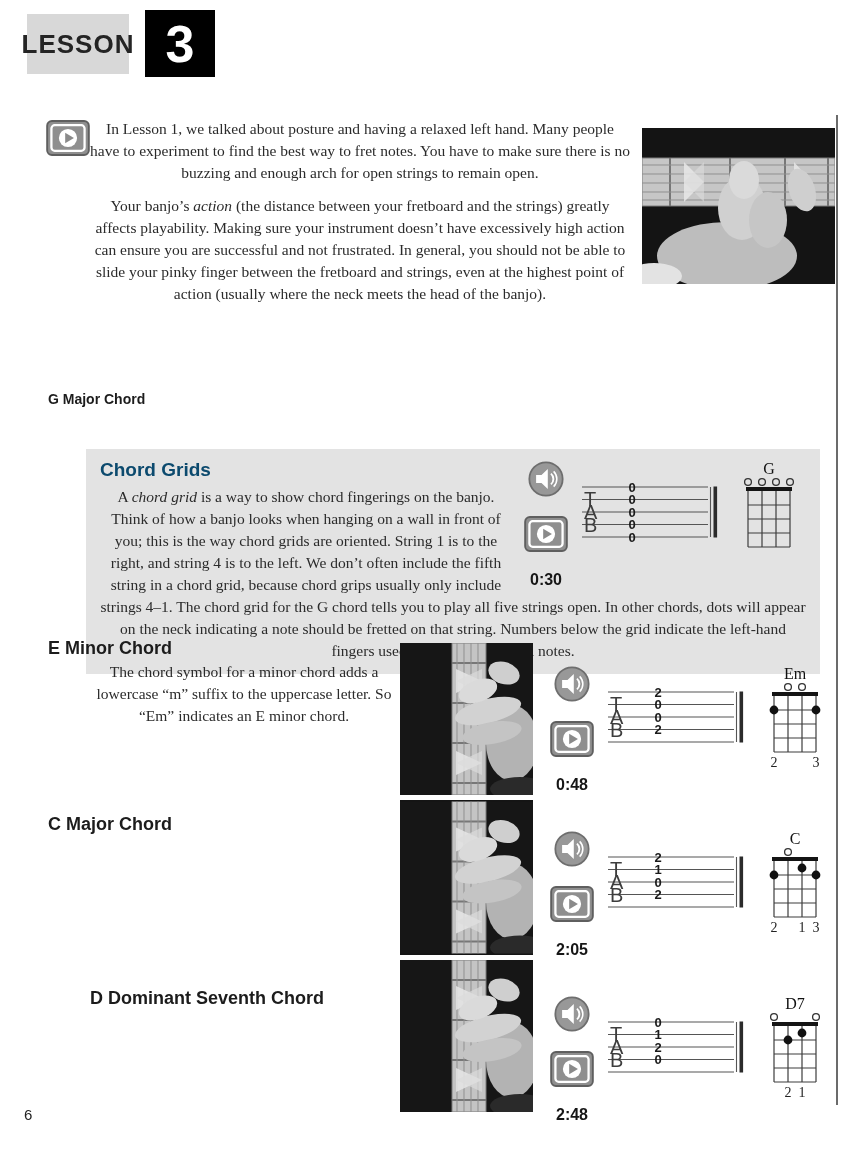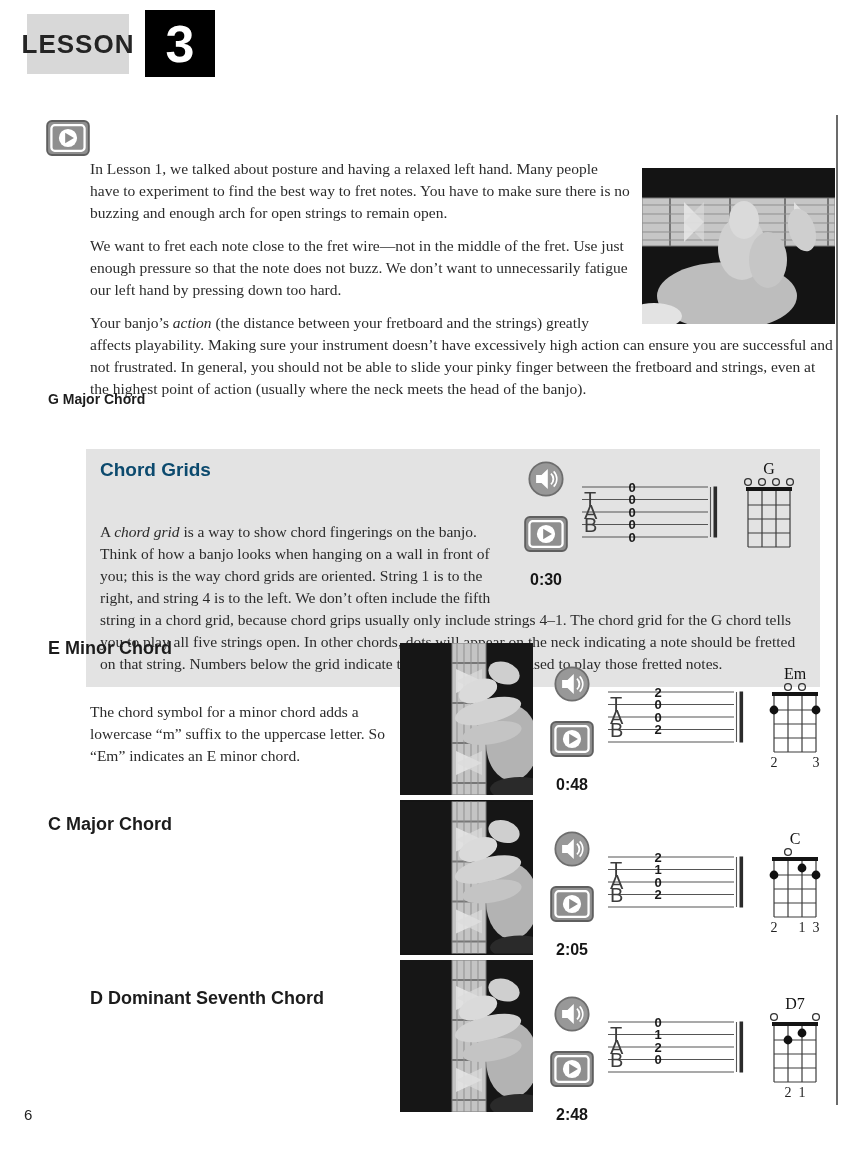--- a/index.html
+++ b/index.html
@@ -7,21 +7,21 @@
         font-family:"Liberation Serif","DejaVu Serif",serif;color:#2b2b2b;}
   
   .lesson-badge{position:absolute;left:27px;top:14px;width:102px;height:60px;background:#d8d8d8;
                 display:flex;align-items:center;justify-content:center;}
   .lesson-badge span{font-family:"Liberation Sans",sans-serif;font-weight:700;font-size:26px;
                      letter-spacing:1px;color:#242424;}
   .lesson-number{position:absolute;left:145px;top:10px;width:70px;height:67px;background:#000;
                  display:flex;align-items:center;justify-content:center;}
   .lesson-number span{font-family:"Liberation Sans",sans-serif;font-weight:700;font-size:52px;color:#fff;}
   
-  .bodytext{font-size:15.5px;line-height:22px;color:#2b2b2b;text-align:left;margin-top:40px;}
+  .bodytext{font-size:15.5px;line-height:22px;color:#2b2b2b;text-align:center;}
   .bodytext p{margin:0 0 11px 0;}
   .it{font-style:italic;}
   .intro{position:absolute;left:90px;top:118px;width:745px;}
   .intro-photo{float:right;width:193px;height:156px;margin:10px 0 10px 12px;background:#141414;}
   .intro-icon{position:absolute;left:46px;top:120px;}
   
   .h-main{position:absolute;left:48px;font-family:"Liberation Sans",sans-serif;font-weight:700;color:#1c1c1c;}
   .h1{font-size:23px;top:356px;}
   .h2g{font-size:14px;top:391px;}
   .h2{font-size:18px;}
@@ -137,21 +137,20 @@
 
   <svg class="intro-icon" width="44" height="36">
     <use href="#sym-play"></use>
   </svg>
 
   <div class="intro bodytext">
     <svg class="intro-photo" viewBox="0 0 193 156">
       <use href="#sym-photo-horiz"></use>
     </svg>
     <p>In Lesson 1, we talked about posture and having a relaxed left hand. Many people have to experiment to find the best way to fret notes. You have to make sure there is no buzzing and enough arch for open strings to remain open.</p>
-    <p>We want to fret each note close to the fret wire—not in the middle of the fret. Use just enough pressure so that the note does not buzz. We don’t want to unnecessarily fatigue our left hand by pressing down too hard.</p>
     <p><span>Your banjo’s </span><span class="it">action</span><span> (the distance between your fretboard and the strings) greatly affects playability. Making sure your instrument doesn’t have excessively high action can ensure you are successful and not frustrated. In general, you should not be able to slide your pinky finger between the fretboard and strings, even at the highest point of action (usually where the neck meets the head of the banjo).</span></p>
   </div>
 
   <div class="h-main h2g">G Major Chord</div>
 
   <div class="cg-box">
     <div class="cg-media media-row">
       <div class="media-icons">
         <svg class="icon-audio">
             <use href="#sym-speaker"></use>

